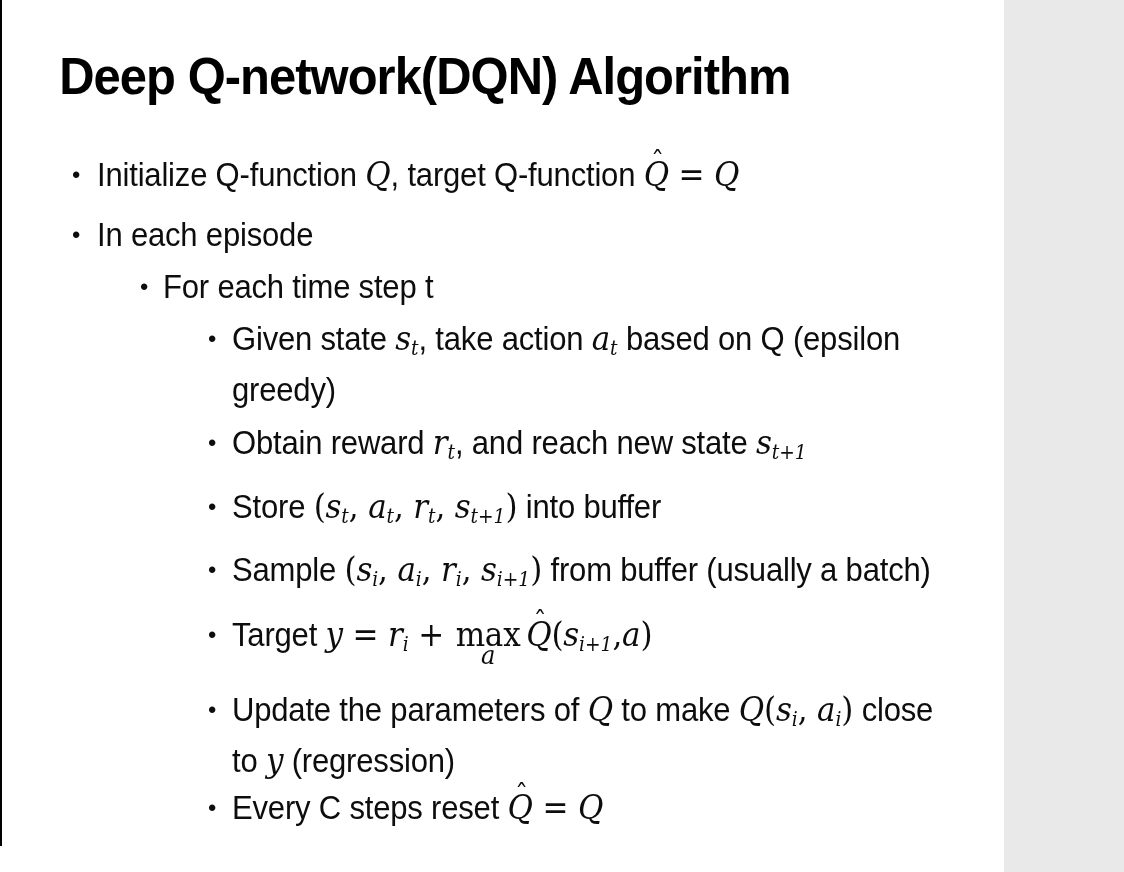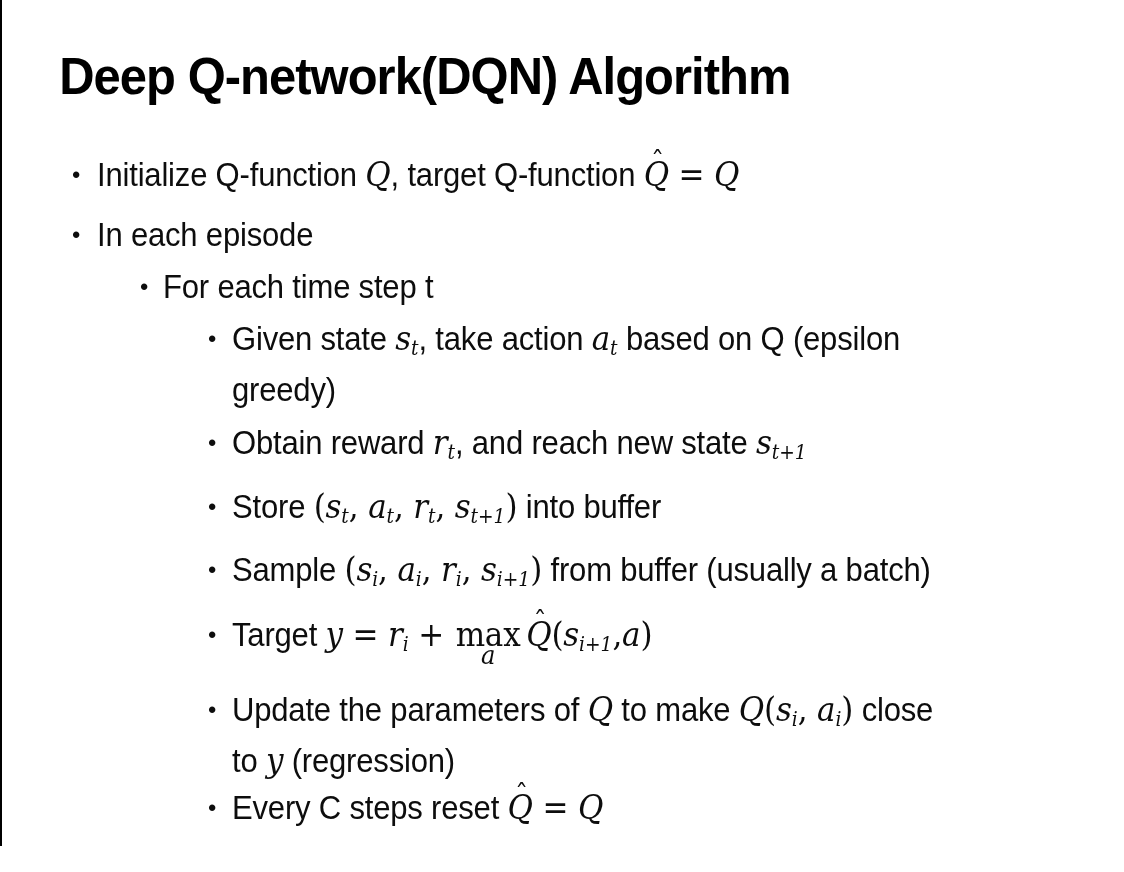--- a/index.html
+++ b/index.html
@@ -1,18 +1,18 @@
 <!DOCTYPE html>
 <html><head>
 <meta charset="utf-8">
 <style>
   html,body{margin:0;padding:0;background:#e9e9e9;}
   .slide{
     position:relative;
-    width:1124px;height:872px;
+    width:1004px;height:872px;
     background:#ffffff;
     overflow:hidden;
     font-family:"Liberation Sans", sans-serif;
     color:#0d0d0d;
   }
   .edge-left{
     position:absolute;left:0;top:0;width:2px;height:846px;background:#000;
   }
   .title{
     margin:0;

